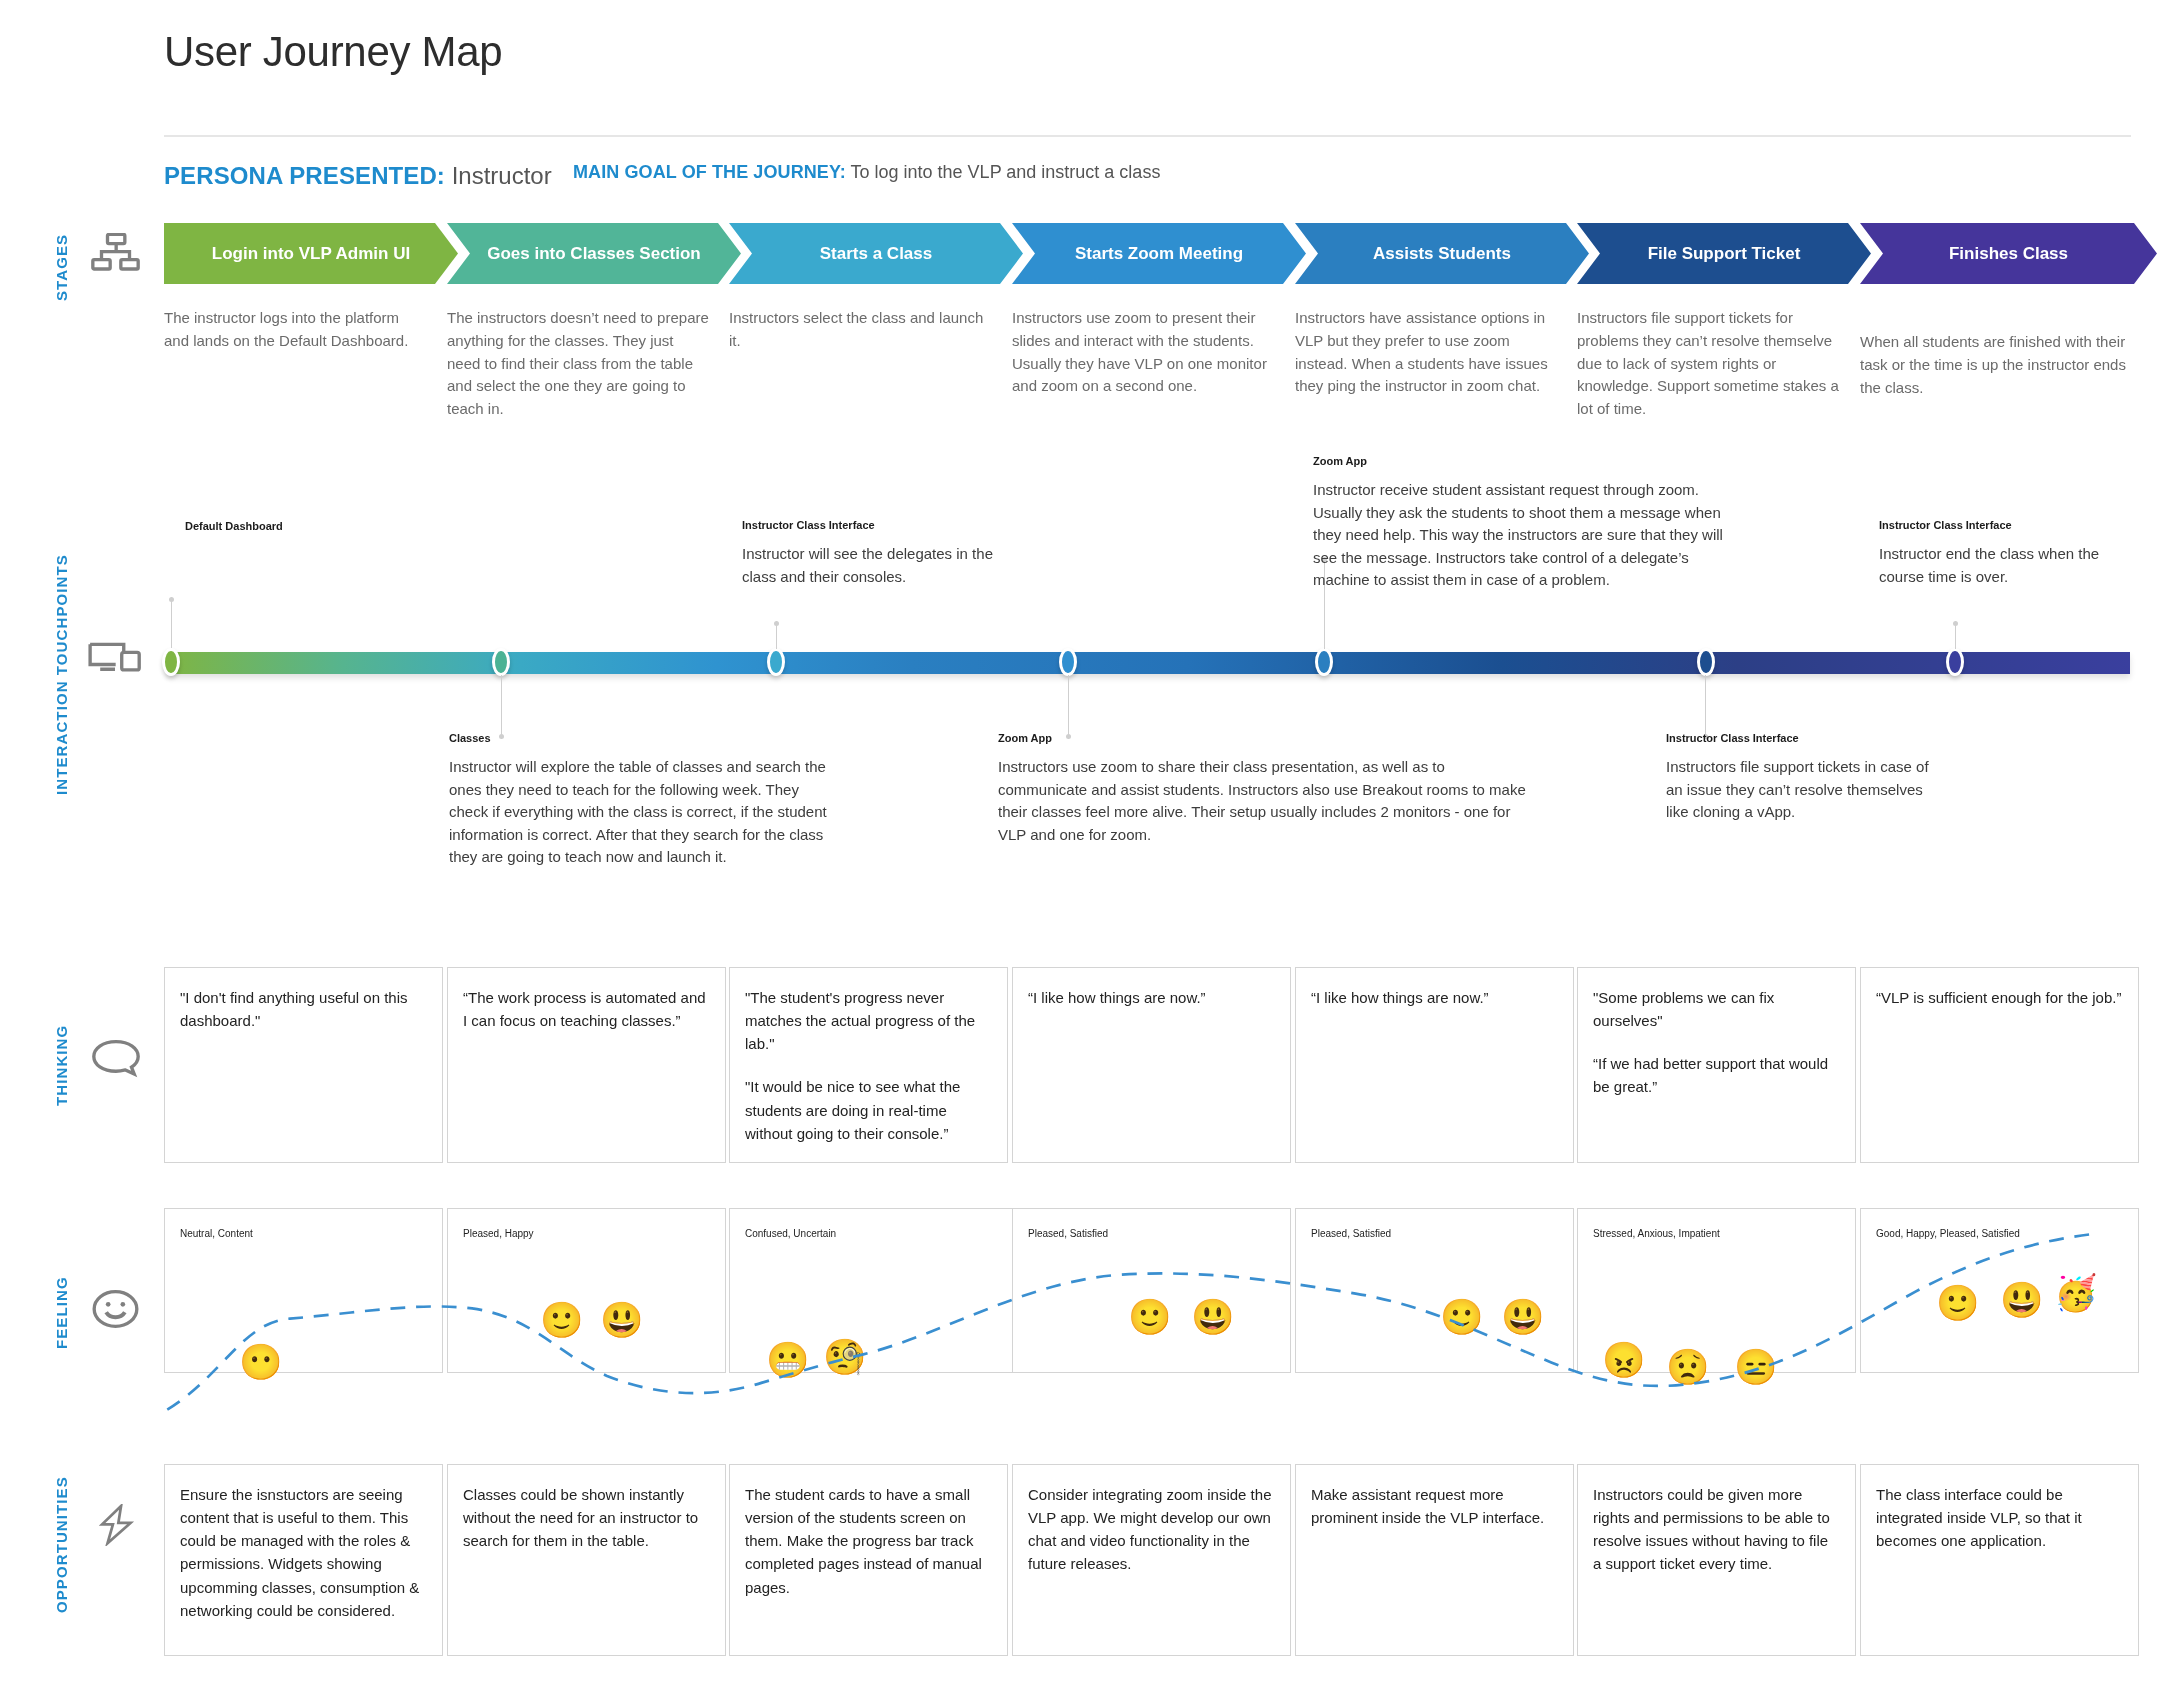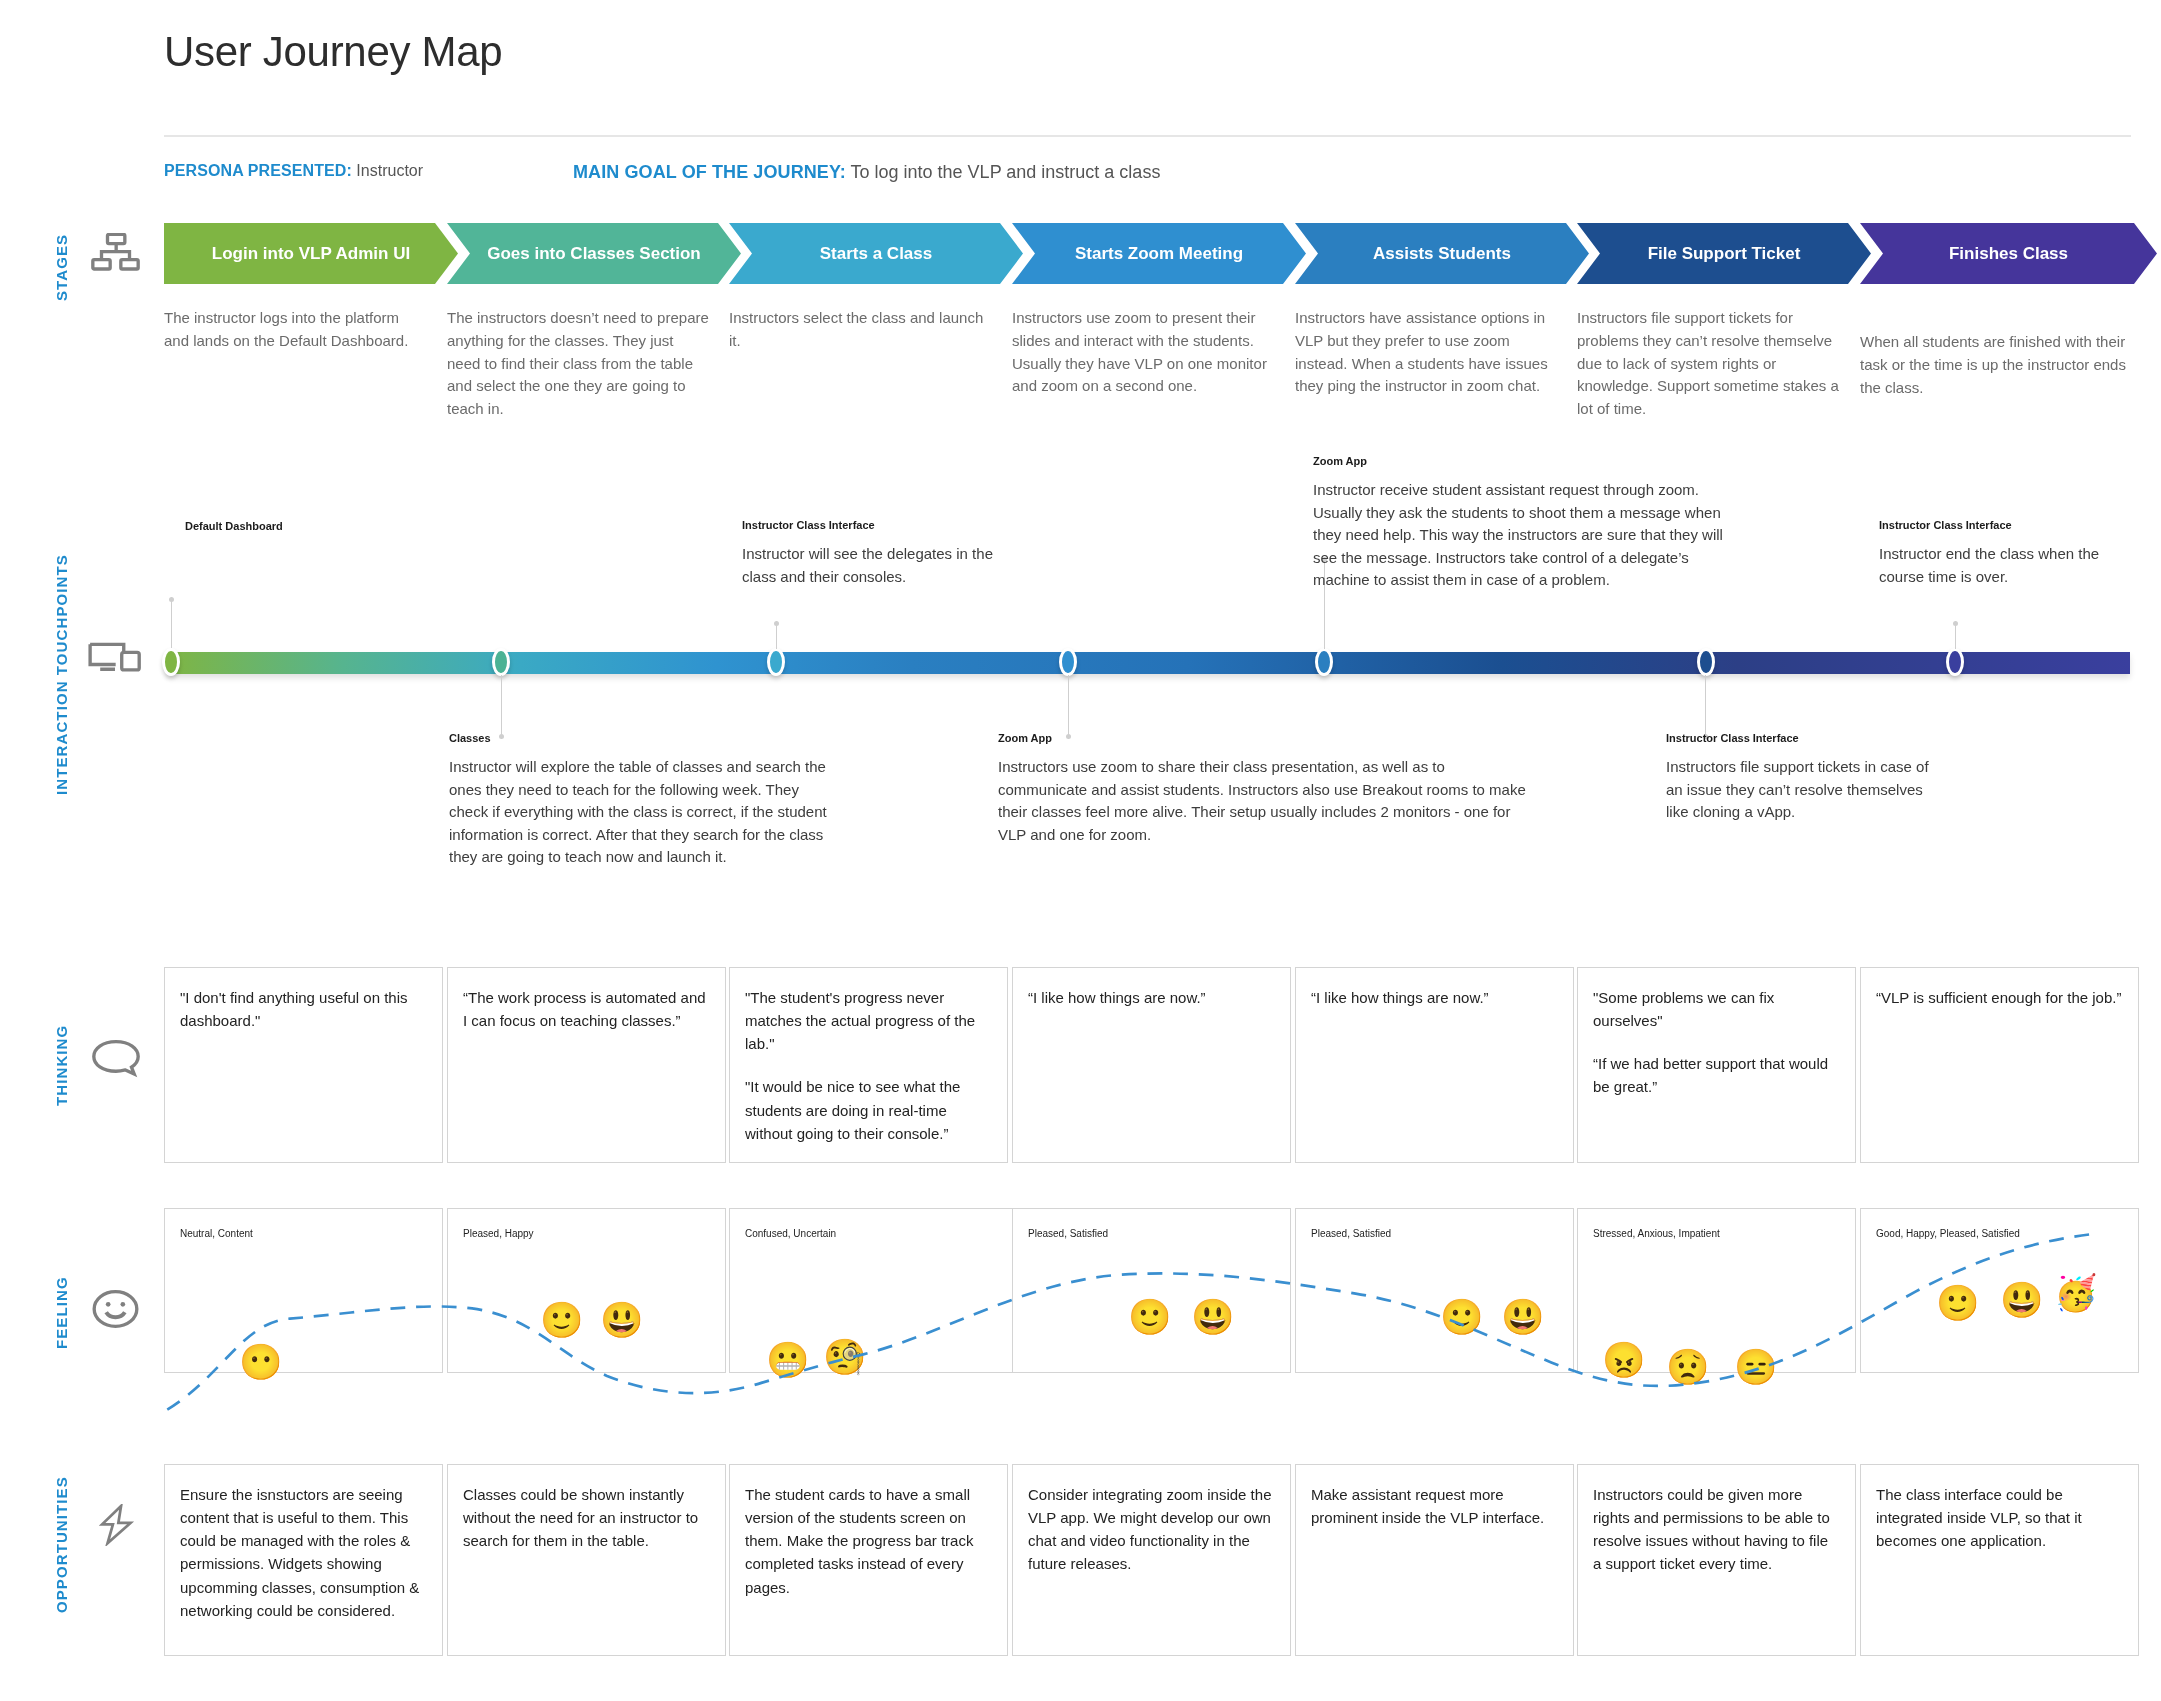--- a/index.html
+++ b/index.html
@@ -17,21 +17,21 @@
     position:absolute; left:164px; top:28px;
     font-size:42px; font-weight:400; color:#2d2d2d;
     letter-spacing:-0.3px;
   }
   #title-rule {
     position:absolute; left:164px; top:135px; width:1967px; height:2px;
     background:#e6e6e6;
   }
   .meta-label { color:#1e8bcd; font-weight:700; letter-spacing:0.1px; }
   .meta-value { color:#555; }
-  #meta-persona { position:absolute; left:164px; top:162px; font-size:16px; white-space:nowrap;}
+  #meta-persona { position:absolute; left:164px; top:162px; font-size:24px; white-space:nowrap;}
   #meta-goal { position:absolute; left:573px; top:162px; font-size:18px; white-space:nowrap;}
 
   
   .rail-label {
     position:absolute;
     writing-mode:vertical-rl; transform:rotate(180deg);
     color:#1e8bcd; font-size:15px; font-weight:700; letter-spacing:1.1px;
     text-align:center;
   }
   .rail-icon { position:absolute; color:#808080; }
@@ -314,21 +314,21 @@
 </svg>
 
 <div id="opportunities-row">
     <div class="card" style="left: 164px; top: 1464px; width: 279px; height: 192px;">
       <div class="card-text">Ensure the isnstuctors are seeing content that is useful to them. This could be managed with the roles &amp; permissions. Widgets showing upcomming classes, consumption &amp; networking could be considered.</div>
     </div>
     <div class="card" style="left: 447px; top: 1464px; width: 279px; height: 192px;">
       <div class="card-text">Classes could be shown instantly without the need for an instructor to search for them in the table.</div>
     </div>
     <div class="card" style="left: 729px; top: 1464px; width: 279px; height: 192px;">
-      <div class="card-text">The student cards to have a small version of the students screen on them. Make the progress bar track completed tasks instead of every pages.</div>
+      <div class="card-text">The student cards to have a small version of the students screen on them. Make the progress bar track completed pages instead of manual pages.</div>
     </div>
     <div class="card" style="left: 1012px; top: 1464px; width: 279px; height: 192px;">
       <div class="card-text">Consider integrating zoom inside the VLP app. We might develop our own chat and video functionality in the future releases.</div>
     </div>
     <div class="card" style="left: 1295px; top: 1464px; width: 279px; height: 192px;">
       <div class="card-text">Make assistant request more prominent inside the VLP interface.</div>
     </div>
     <div class="card" style="left: 1577px; top: 1464px; width: 279px; height: 192px;">
       <div class="card-text">Instructors could be given more rights and permissions to be able to resolve issues without having to file a support ticket every time.</div>
     </div>

